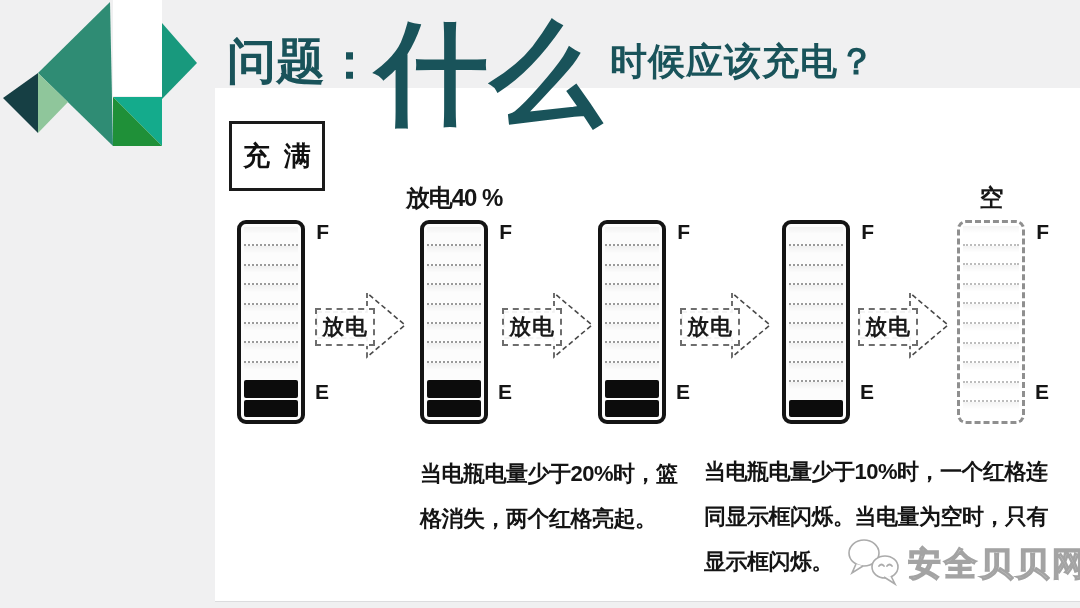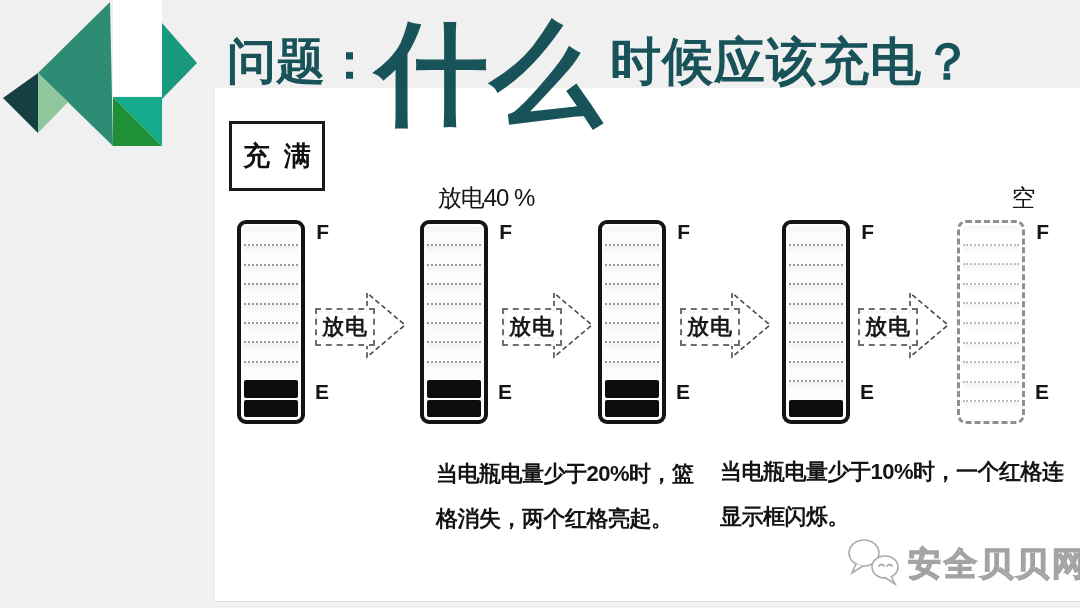--- a/index.html
+++ b/index.html
@@ -15,33 +15,33 @@
   }
   
   .logo{position:absolute;left:0;top:0;width:200px;height:150px;}
   
   .title-row{
     position:absolute;left:227px;top:0;height:142px;display:flex;
     align-items:center;color:#19535A;z-index:5;white-space:nowrap;
   }
   .t-prefix{font-size:49px;font-weight:800;margin-bottom:18px;}
   .t-emph{font-size:112px;font-weight:900;line-height:1;margin:0 6px -6px 2px;letter-spacing:2px;}
-  .t-suffix{font-size:51px;font-weight:800;margin-bottom:18px;letter-spacing:1px;}
+  .t-suffix{font-size:37px;font-weight:800;margin-bottom:18px;letter-spacing:1px;}
   
   .full-box{
     position:absolute;left:14px;top:33px;width:90px;height:64px;
     border:3px solid #1A1A1A;display:flex;align-items:center;justify-content:center;
     font-size:27px;font-weight:bold;color:#111;background:#fff;
   }
   .full-box span{letter-spacing:14px;margin-right:-14px;}
   
   .bat-col{position:absolute;top:132px;width:68px;height:204px;}
   .bat-label{
     position:absolute;top:-38px;left:50%;transform:translateX(-50%);
-    font-size:24px;font-weight:normal;color:#161616;white-space:nowrap;letter-spacing:-1px;margin-left:32px;
+    font-size:24px;font-weight:bold;color:#161616;white-space:nowrap;letter-spacing:-1px;
   }
   .battery{
     width:100%;height:100%;box-sizing:border-box;
     border:4px solid #141414;border-radius:9px;background:#FCFCFC;
     display:flex;flex-direction:column;padding:3px;gap:2px;
   }
   .battery.flashing{border:3px dashed #8F8F8F;background:#FFFFFF;}
   .seg{flex:1;background-image:linear-gradient(rgba(0,0,0,0.045) 0,rgba(0,0,0,0) 45%);}
   .seg + .seg{border-top:2px dotted #9A9A9A;}
   .battery.flashing .seg + .seg{border-top:2px dotted #BDBDBD;}
@@ -54,21 +54,21 @@
   .arrow-tag{
     position:absolute;left:0px;top:23px;padding:2px 5px;
     border:2px dashed #6E6E6E;background:rgba(255,255,255,0.92);
     font-size:22px;font-weight:bold;color:#1A1A1A;letter-spacing:1px;white-space:nowrap;
   }
   
   .note{
     position:absolute;font-size:22px;font-weight:bold;line-height:45px;
     color:#141414;letter-spacing:-0.5px;
   }
-  .note .ln{display:block;white-space:nowrap;margin-left:16px;}
+  .note .ln{display:block;white-space:nowrap;}
   .note-1{left:205px;top:363px;}
   .note-2{left:489px;top:361px;}
   
   .watermark{position:absolute;left:846px;top:536px;display:flex;align-items:flex-start;gap:4px;z-index:6;}
   .wm-text{
     font-size:33px;font-weight:bold;letter-spacing:3px;margin-top:6px;
     color:#D8D8D8;-webkit-text-stroke:1.3px #A3A3A3;white-space:nowrap;
   }
 </style>
 </head>
@@ -196,20 +196,21 @@
       <span class="f-label">F</span>
       <span class="e-label">E</span>
     </div>
 
     <div class="note note-1">
       <span class="ln">当电瓶电量少于20%时，篮</span>
       <span class="ln">格消失，两个红格亮起。</span>
     </div>
     <div class="note note-2">
       <span class="ln">当电瓶电量少于10%时，一个红格连</span>
+      <span class="ln">同显示框闪烁。当电量为空时，只有</span>
       <span class="ln">显示框闪烁。</span>
     </div>
   </div>
 
   <svg class="logo" viewBox="0 0 200 150">
     <polygon points="110,2 38,73 113,146" fill="#2F8C74"></polygon>
     <rect x="113" y="0" width="49" height="96" fill="#FFFFFF"></rect>
     <polygon points="162,23 197,63 162,99" fill="#18997D"></polygon>
     <polygon points="113,97 162,97 162,146" fill="#14AB8C"></polygon>
     <polygon points="113,97 162,146 113,146" fill="#1F9038"></polygon>

